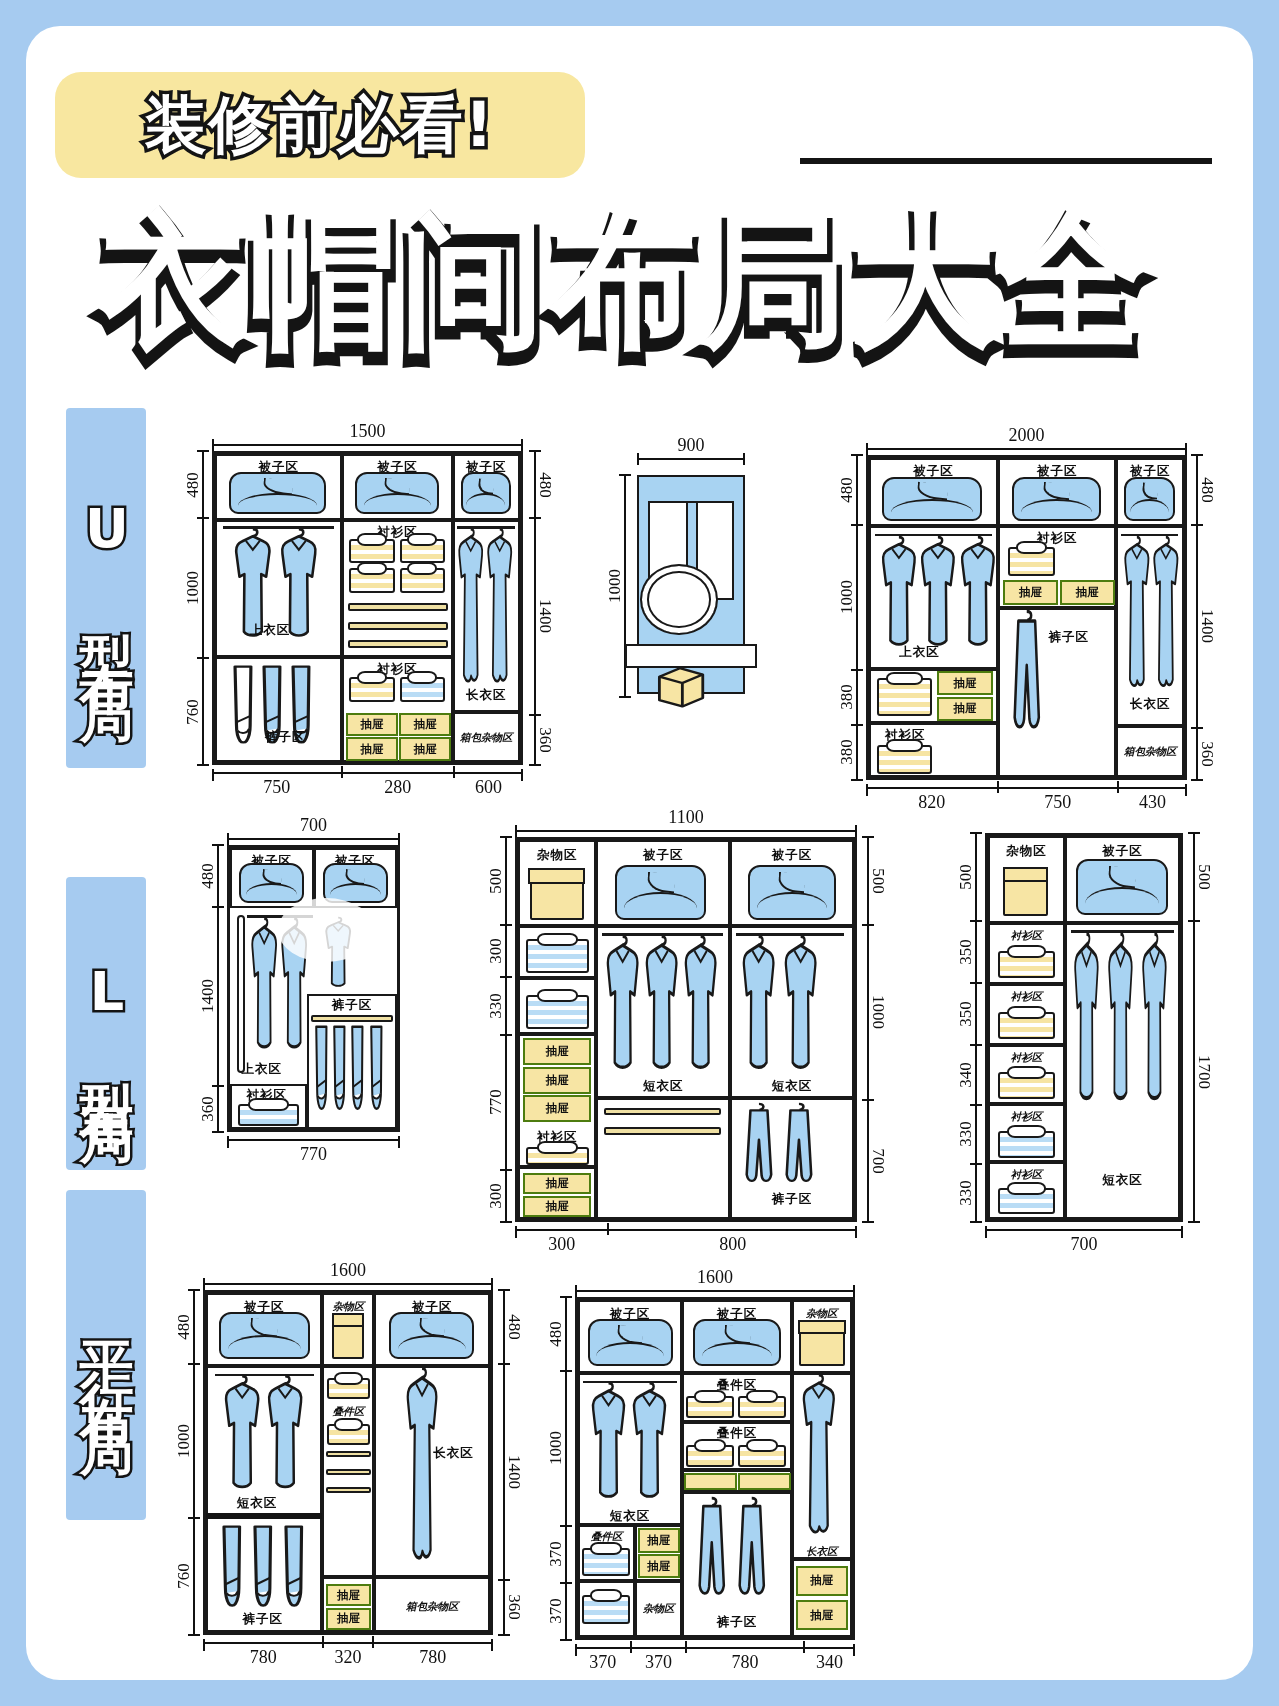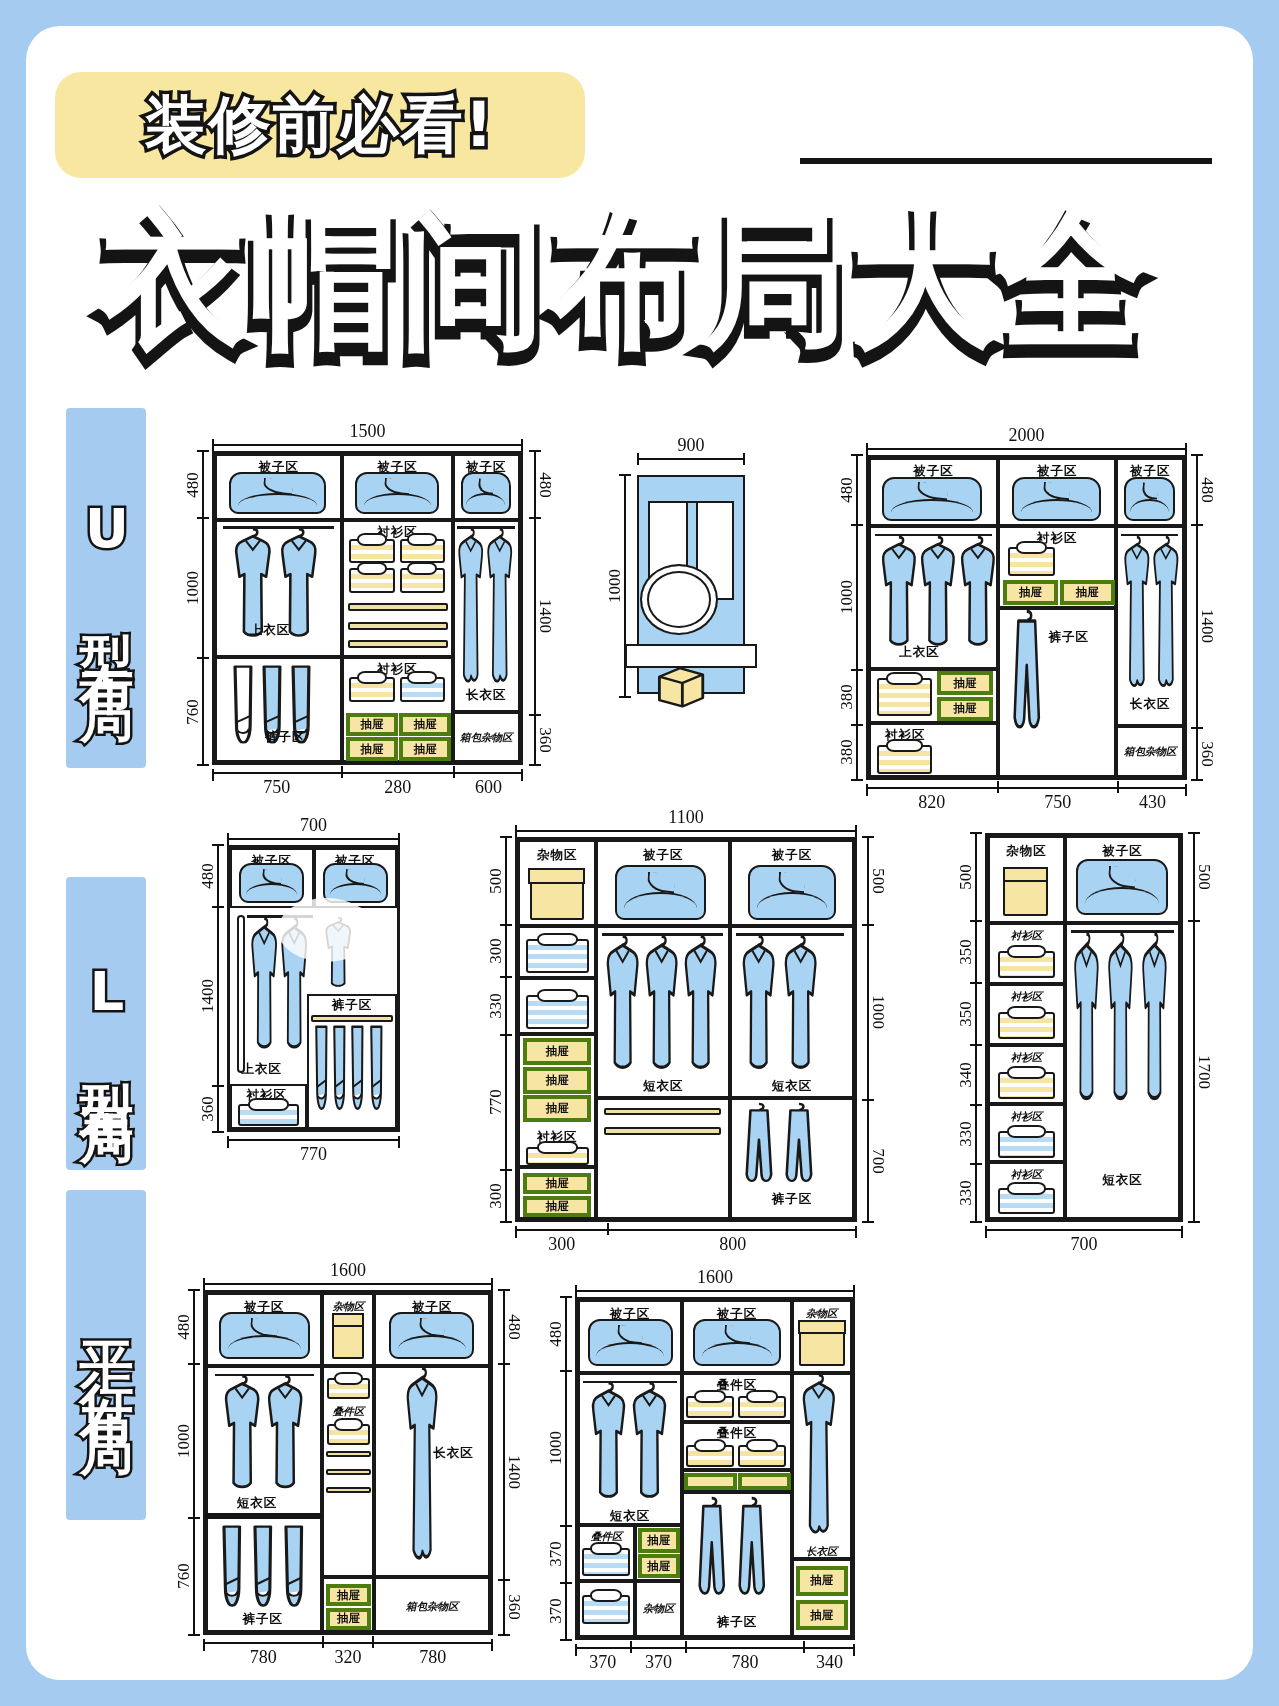--- a/index.html
+++ b/index.html
@@ -32,21 +32,21 @@
   .zl.nw{white-space:nowrap;text-align:left;}
   .rod{position:absolute;height:2.5px;background:#191919;}
   .blk{position:absolute;background:#141414;}
   .mir{position:absolute;background:#fff;border:2px solid #191919;border-radius:4px;}
   .q{position:absolute;background:#a8d3f2;border:2.4px solid #191919;border-radius:12px 14px 9px 9px;}
   .q::before{content:"";position:absolute;left:8%;right:8%;top:50%;height:36%;border-top:2.2px solid #191919;border-radius:50% 50% 0 0/80% 80% 0 0;}
   .q::after{content:"";position:absolute;left:34%;top:12%;width:30%;height:34%;border-bottom:2.2px solid #191919;border-left:2.2px solid #191919;border-radius:0 0 0 70%;transform:rotate(6deg);}
   .st,.stb{position:absolute;border:2px solid #191919;border-radius:3px;background:repeating-linear-gradient(180deg,#fff 0 4px,#f6e4a3 4px 9px);}
   .stb{background:repeating-linear-gradient(180deg,#fff 0 4px,#b9dcf5 4px 9px);}
   .st::before,.stb::before{content:"";position:absolute;left:14%;right:14%;top:-8px;height:9px;background:#fff;border:2px solid #191919;border-radius:8px/6px;}
-  .dr{position:absolute;background:#f7e5a4;border:4px solid #4d7c0f;display:flex;align-items:center;justify-content:center;font-size:11.5px;font-weight:700;color:#101010;}
+  .dr{position:absolute;background:#f7e5a4;border:2px solid #4d7c0f;display:flex;align-items:center;justify-content:center;font-size:11.5px;font-weight:700;color:#101010;}
   .rl{position:absolute;background:#efe0a3;border:2px solid #191919;border-radius:2px;}
   .bin{position:absolute;background:#f7e5a4;border:2.2px solid #191919;border-radius:2px;}
   .bin::before{content:"";position:absolute;left:-7%;right:-7%;top:-2px;height:24%;background:#f7e5a4;border:2.2px solid #191919;}
   .it{position:absolute;overflow:visible;}
 
   .dimtop{position:absolute;height:26px;font-family:"Liberation Serif",serif;}
   .dimtop::before{content:"";position:absolute;left:0;right:0;bottom:0;height:2px;background:#111;}
   .dimtop i.t{position:absolute;bottom:-5px;width:2px;height:12px;background:#111;}
   .dimtop span{position:absolute;left:0;right:0;bottom:4px;text-align:center;font-size:18px;color:#111;}
   .dimv{position:absolute;width:34px;display:flex;flex-direction:column;font-family:"Liberation Serif",serif;}

